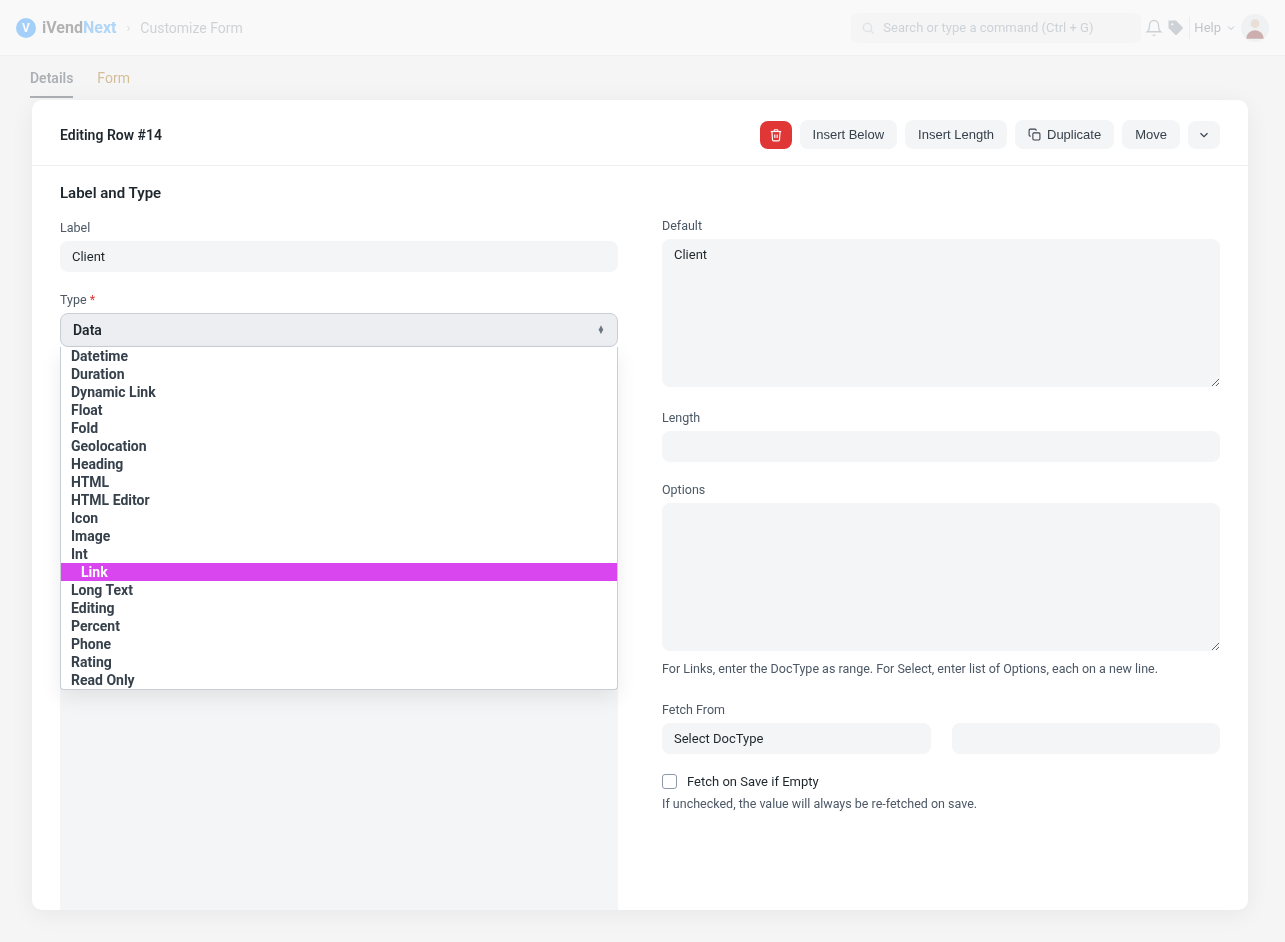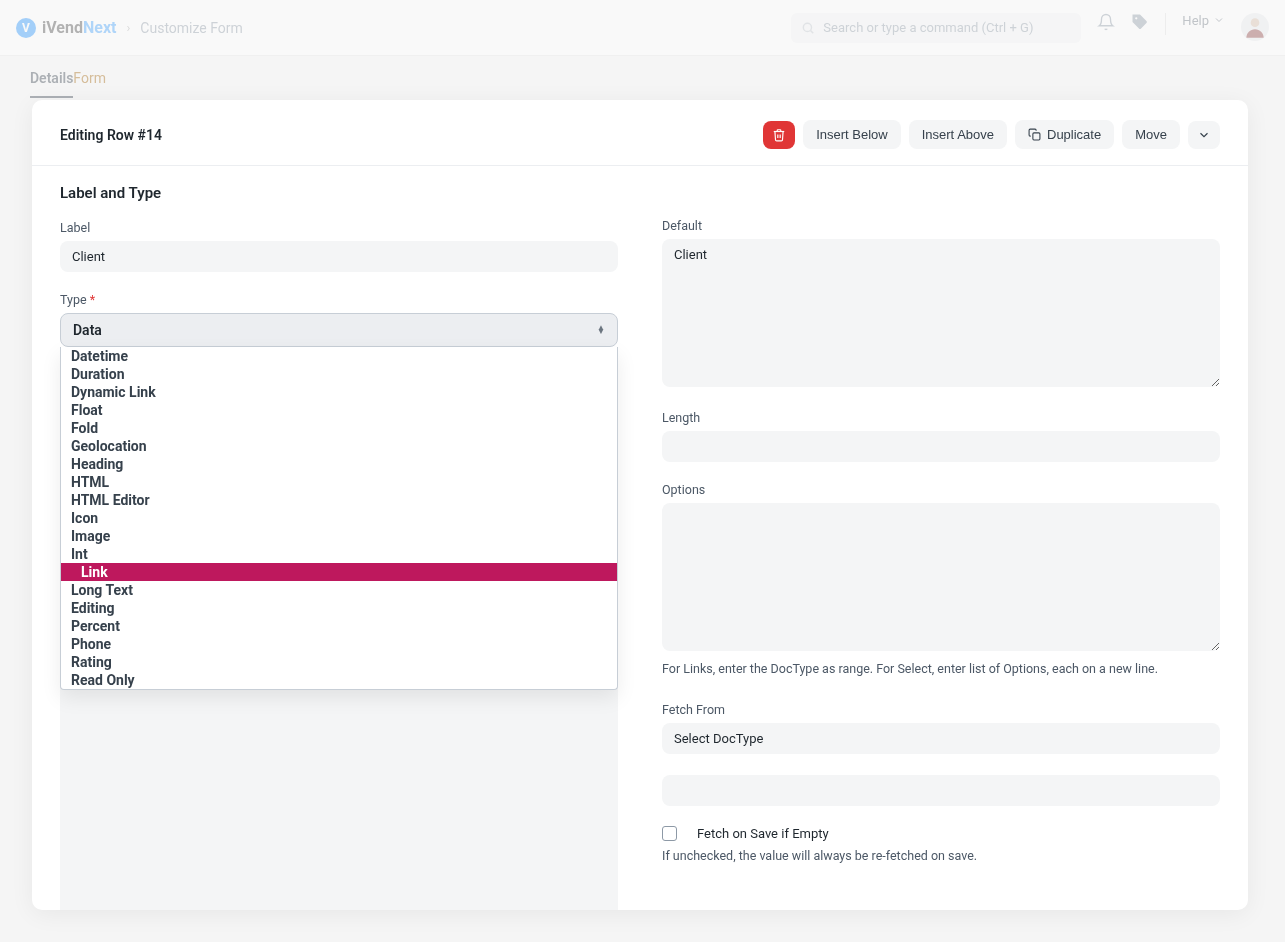--- a/index.html
+++ b/index.html
@@ -31,33 +31,33 @@
   background: #1e90ff;
   display:flex;align-items:center;justify-content:center;
   color:#fff;font-weight:700;font-size:12px;
 }
 .brand-text { font-weight:700; font-size:16px; }
 .brand-text .accent { color:#3ea0ff; }
 .brand-text .main { color:#444; }
 .breadcrumb-sep { margin: 0 10px; color:#b0b0b0; }
 .breadcrumb-item { color:#8d99a6; font-size:14px; }
 
-.topbar-right { margin-left:auto; display:flex; align-items:flex-start; gap:16px; }
+.topbar-right { margin-left:auto; display:flex; align-items:center; gap:4px; }
 .search-box {
   width: 290px; height: 30px; background:#f4f5f6; border-radius:6px;
   display:flex; align-items:center; padding:0 10px; color:#8d99a6;
 }
 .search-box svg { margin-right:8px; opacity:0.5; }
 .icon-btn { color:#8d99a6; cursor:pointer; display:flex; }
 .sep-vert { width:1px; height:22px; background:#e0e0e0; }
 .help-menu { color:#6c7680; display:flex; align-items:center; gap:4px; cursor:pointer; }
 .avatar { width:28px; height:28px; border-radius:50%; background:#e8eaed; display:flex; align-items:center; justify-content:center; overflow:hidden; }
 .avatar svg { width:26px; height:26px; }
 
-.tabs-row { display:flex; padding:0 30px; }
+.tabs-row { display:flex; gap:24px; padding:0 30px; }
 .tab { padding:14px 0 10px; color:#a16207; font-size:14px; cursor:pointer; }
 .tab.active { color:#36414c; font-weight:600; border-bottom:2px solid #36414c; }
 
 .scrim {
   position:absolute; left:0; top:0; right:0; bottom:0;
   background:rgba(245,245,245,0.62);
   pointer-events:none;
 }
 
 .modal {
@@ -104,38 +104,38 @@
 .dropdown-list {
   position:absolute; left:0; top:34px; width:100%;
   background:#fff; border:1px solid #c7ced6; border-top:none;
   border-radius:0 0 4px 4px;
   max-height:362px; overflow-y:auto;
   box-shadow:0 8px 20px rgba(0,0,0,0.08);
   z-index:10;
   font-weight:bold;
 }
 .dropdown-item { padding:1px 10px; font-size:14px; color:#36414c; cursor:pointer; }
-.dropdown-item.highlighted { background:#be185d; color:#fff;padding-left:20px; }
+.dropdown-item.highlighted { background:#d946ef; color:#fff;padding-left:20px; }
 
 .dropdown-list::-webkit-scrollbar { width:10px; }
 .dropdown-list::-webkit-scrollbar-thumb { background:#c7ced6; border-radius:5px; }
 .dropdown-list::-webkit-scrollbar-track { background:transparent; }
 
 .behind-textarea {
   width:100%; height:555px; background:#f4f5f6; border:none; border-radius:8px;
 }
 
 .help-text { font-size:12.5px; color:#4c5866; margin-top:6px; line-height:1.5; }
 
-.checkbox-row { display:flex; align-items:center; gap:20px; margin-top:4px; }
+.checkbox-row { display:flex; align-items:center; gap:10px; margin-top:4px; }
 .checkbox-row input[type=checkbox] {
   width:15px; height:15px; border:1.5px solid #8d99a6; border-radius:3px; appearance:none; background:#fff;
 }
 
-.fetch-row { display:flex; gap:21px;flex-direction:column; }
+.fetch-row { display:flex; gap:21px; }
 .fetch-row .fc { flex:1; }
 
 .ta-resize { position:relative; }
 </style>
 </head>
 <body>
 
 <div class="topbar">
   <div class="brand">
     <div class="brand-logo">V</div>
@@ -195,21 +195,21 @@
     <div class="header-actions">
       <button class="btn danger">
         <svg width="14" height="14" viewBox="0 0 24 24" fill="none" stroke="currentColor" stroke-width="2">
             <polyline points="3 6 5 6 21 6"></polyline>
             <path d="M19 6l-1 14a2 2 0 01-2 2H8a2 2 0 01-2-2L5 6"></path>
             <path d="M10 11v6M14 11v6"></path>
             <path d="M9 6V4a1 1 0 011-1h4a1 1 0 011 1v2"></path>
           </svg>
       </button>
       <button class="btn">Insert Below</button>
-      <button class="btn">Insert Above</button>
+      <button class="btn">Insert Length</button>
       <button class="btn">
         <svg width="13" height="13" viewBox="0 0 24 24" fill="none" stroke="currentColor" stroke-width="2">
             <rect x="9" y="9" width="13" height="13" rx="2"></rect>
             <path d="M5 15H4a2 2 0 01-2-2V4a2 2 0 012-2h9a2 2 0 012 2v1"></path>
           </svg>
         <span>Duplicate</span>
       </button>
       <button class="btn">Move</button>
       <button class="btn icon-only">
         <svg width="14" height="14" viewBox="0 0 24 24" fill="none" stroke="currentColor" stroke-width="2">

